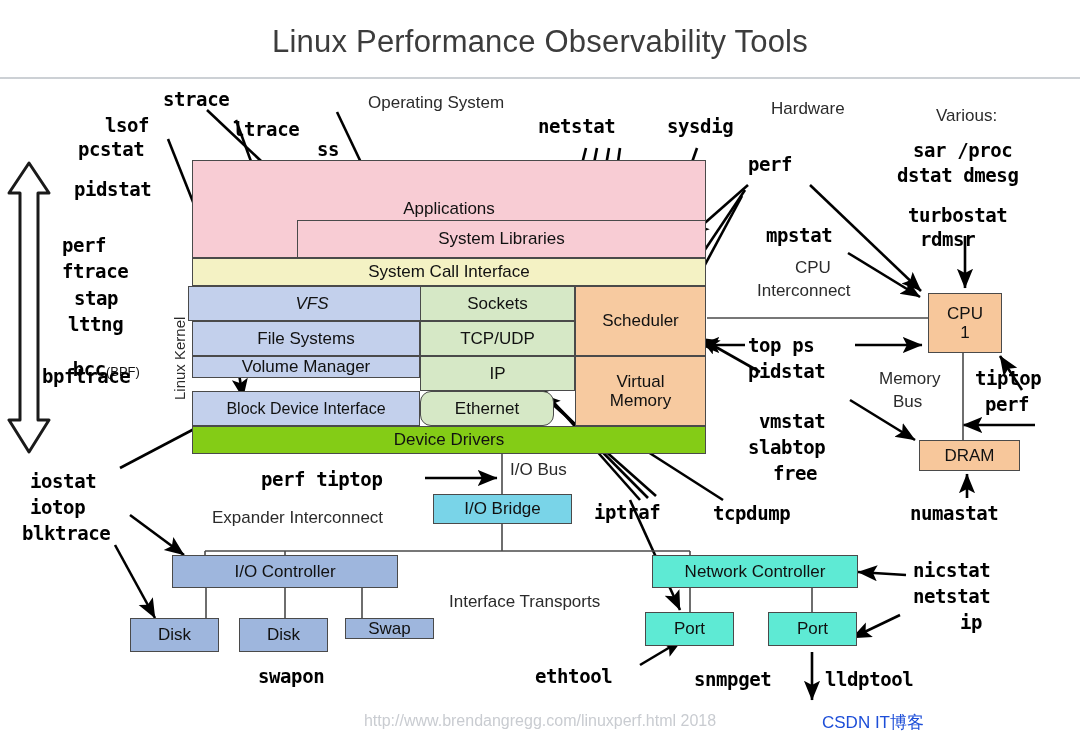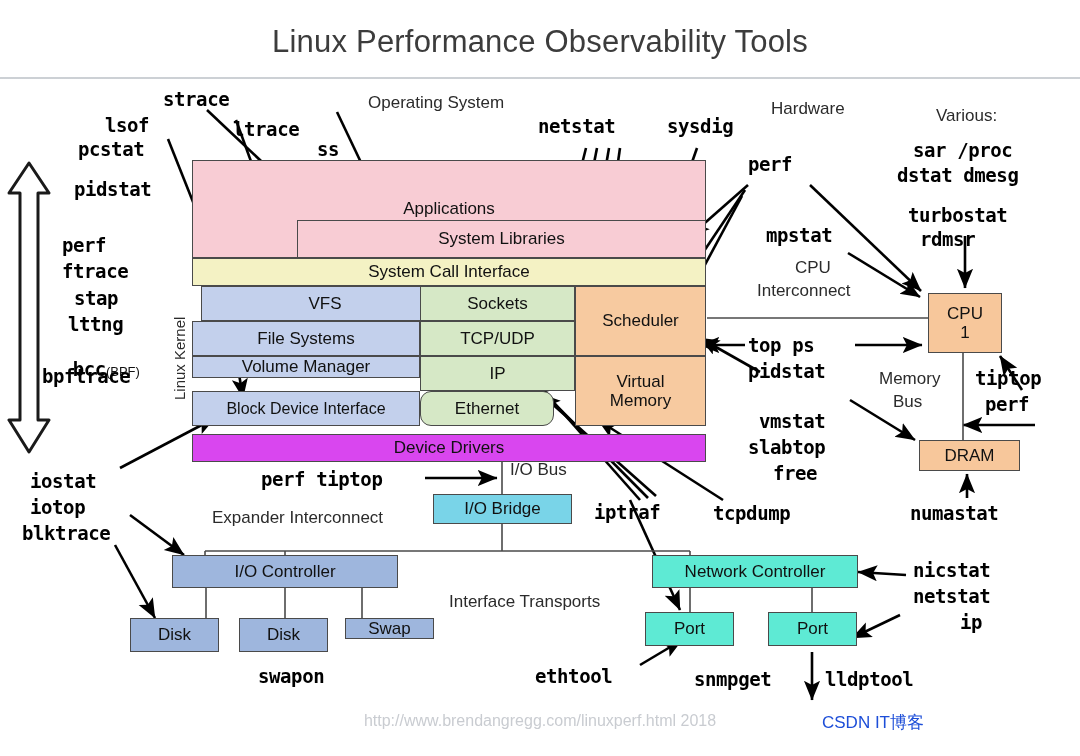--- a/index.html
+++ b/index.html
@@ -20,21 +20,21 @@
 
   
   .bx{position:absolute;box-sizing:border-box;border:1.4px solid #4a4a4a;
       display:flex;align-items:center;justify-content:center;text-align:center;
       font-family:"Liberation Sans", sans-serif;color:#111;line-height:1.12;}
   .pink{background:#f8ccd4;}
   .yellow{background:#f4f2c4;}
   .blue{background:#c3d0ec;}
   .green{background:#d6e8c6;}
   .orange{background:#f7caa0;}
-  .cyan{background:#d946ef;margin-top:8px;}
+  .cyan{background:#84cc16;}
   .cyanb{background:#79d4e8;}
   .bluebox{background:#9eb6dd;}
   .greenbox{background:#5eead4;}
   .orangebox{background:#f7c79b;}
 
   
   .lbl{position:absolute;white-space:pre;line-height:1.18;}
   .tool{font-family:"DejaVu Sans Mono","Liberation Mono",monospace;
         font-weight:bold;font-size:19px;color:#000;letter-spacing:-0.4px;}
   .plain{font-family:"Liberation Sans",sans-serif;font-size:17px;color:#2b2b2b;
@@ -150,21 +150,21 @@
       <line x1="707" y1="318" x2="928" y2="318"></line>
     </g>
   </svg>
 
   <div class="bx pink boxtxt" style="left:192px;top:160px;width:514px;height:98px;">Applications</div>
 
   <div class="bx pink boxtxt" style="left:297px;top:220px;width:409px;height:38px;">System Libraries</div>
 
   <div class="bx yellow boxtxt" style="left:192px;top:258px;width:514px;height:28px;">System Call Interface</div>
 
-  <div class="bx blue boxtxt" style="left:201px;top:286px;width:248px;height:35px;">VFS</div>
+  <div class="bx blue boxtxt" style="left:188px;top:286px;width:248px;height:35px;font-style:italic;">VFS</div>
   <div class="bx blue boxtxt" style="left:192px;top:321px;width:228px;height:35px;">File Systems</div>
   <div class="bx blue boxtxt" style="left:192px;top:356px;width:228px;height:22px;">Volume Manager</div>
   <div class="bx blue boxtxt-sm" style="left:192px;top:391px;width:228px;height:35px;">Block Device Interface</div>
 
   <div class="bx green boxtxt" style="left:420px;top:286px;width:155px;height:35px;">Sockets</div>
   <div class="bx green boxtxt" style="left:420px;top:321px;width:155px;height:35px;">TCP/UDP</div>
   <div class="bx green boxtxt" style="left:420px;top:356px;width:155px;height:35px;">IP</div>
   <div class="bx green boxtxt" style="left:420px;top:391px;width:134px;height:35px;border-radius:11px;">Ethernet</div>
 
   <div class="bx orange boxtxt" style="left:575px;top:286px;width:131px;height:70px;">Scheduler</div>

